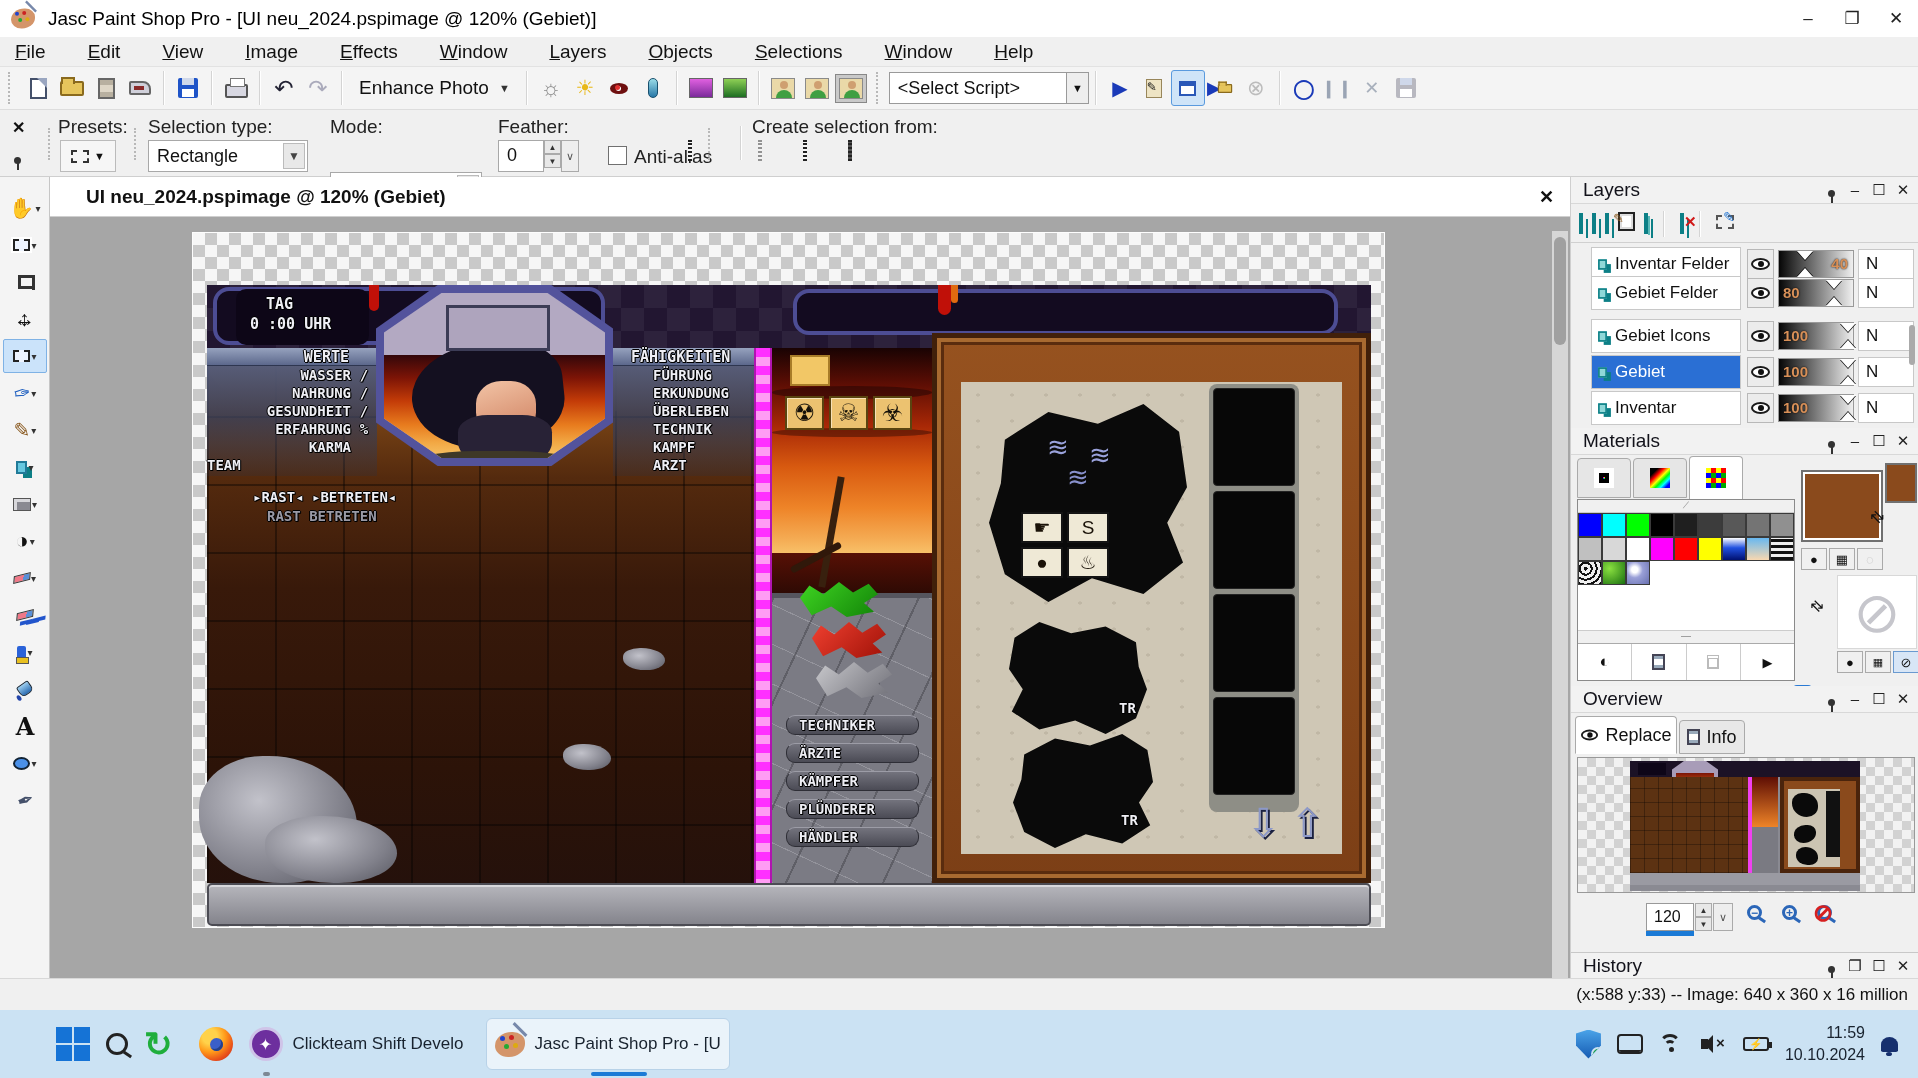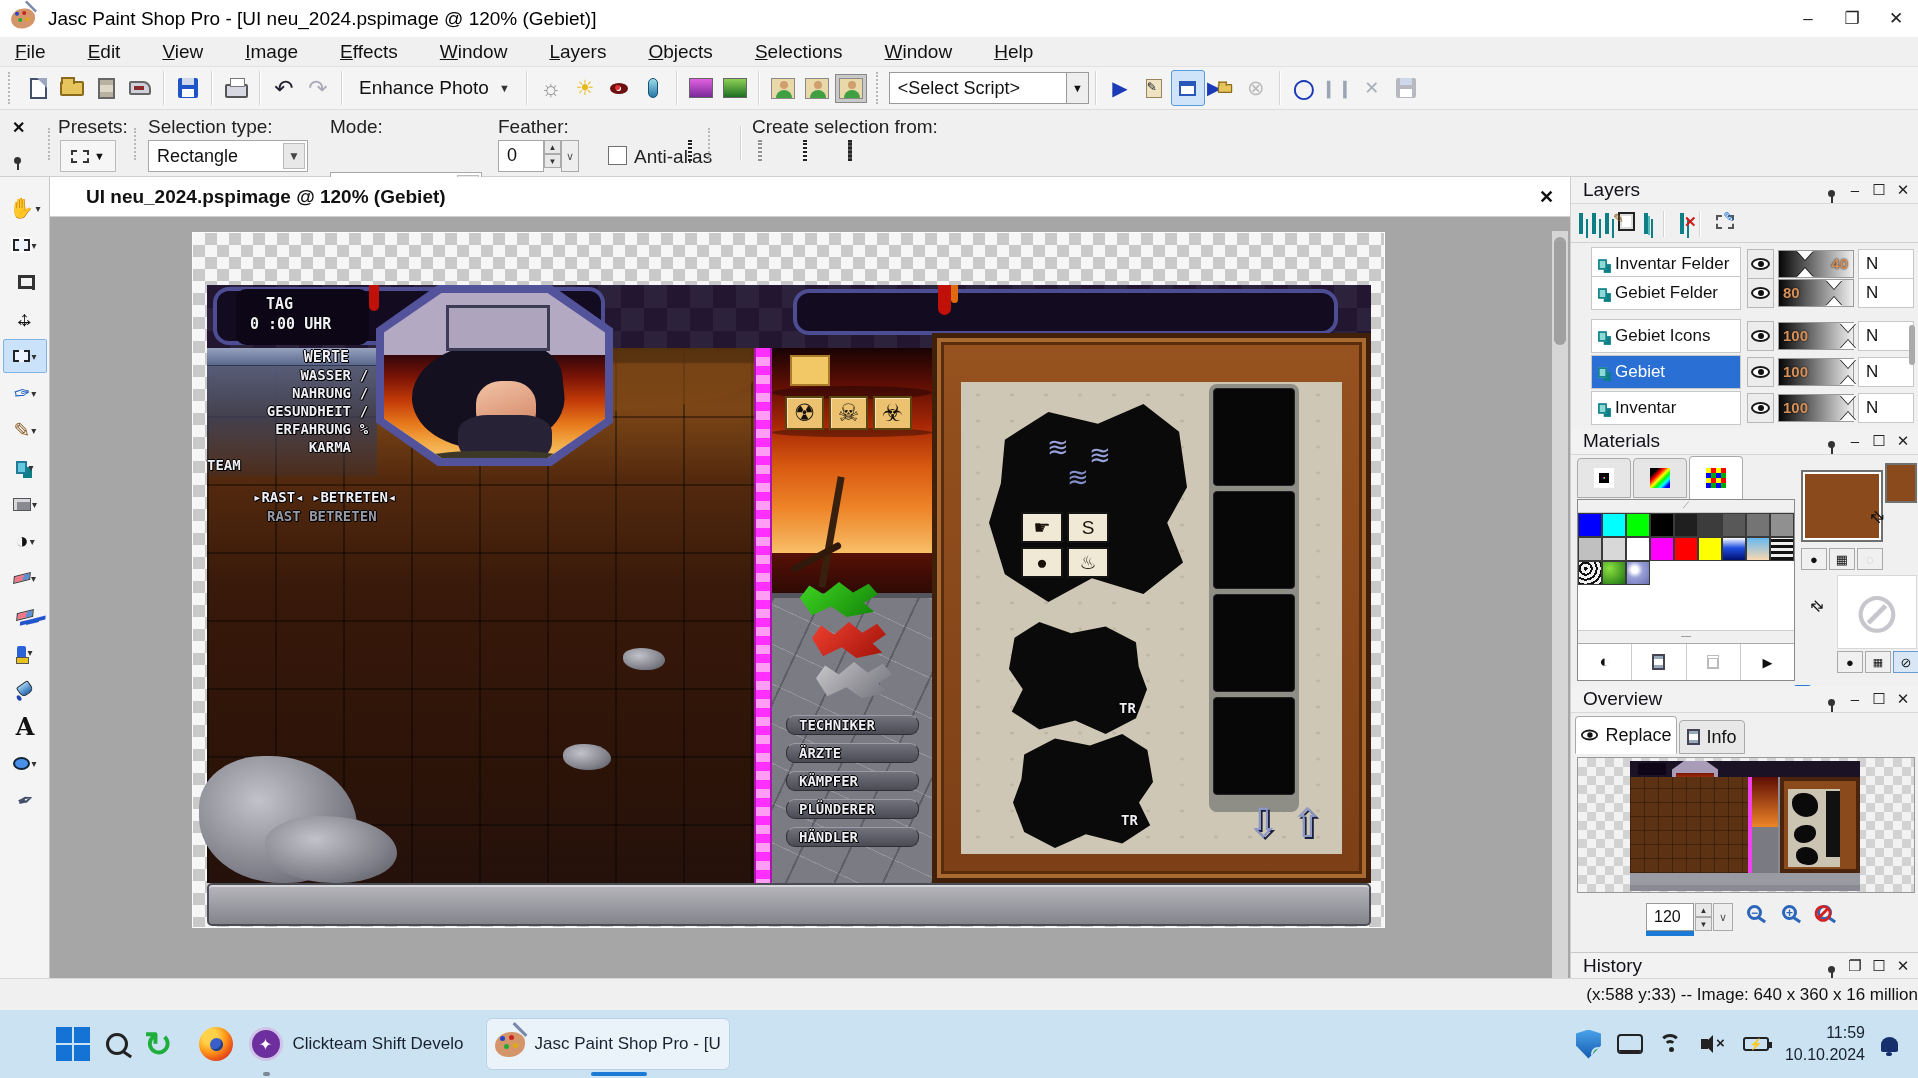--- a/index.html
+++ b/index.html
@@ -468,20 +468,41 @@
         <div class="srow">
             <span class="px" style="flex:1;text-align:right;font-size:14px">KARMA</span>
             <span class="px" style="width:26px"></span>
           </div>
         <div class="srow">
             <span class="px" style="flex:1;text-align:left;font-size:14px">TEAM</span>
             <span class="px" style="width:26px"></span>
           </div>
       </div>
 
+      <div class="abs gu-skills" style="left:420px;top:115px;width:141px;height:128px">
+        <div class="gu-shead" style="padding-left:18px"><span class="px" style="font-size:15px">FÄHIGKEITEN</span></div>
+        <div class="srow" style="padding-left:40px">
+            <span class="px" style="font-size:14px">FÜHRUNG</span>
+          </div>
+        <div class="srow" style="padding-left:40px">
+            <span class="px" style="font-size:14px">ERKUNDUNG</span>
+          </div>
+        <div class="srow" style="padding-left:40px">
+            <span class="px" style="font-size:14px">ÜBERLEBEN</span>
+          </div>
+        <div class="srow" style="padding-left:40px">
+            <span class="px" style="font-size:14px">TECHNIK</span>
+          </div>
+        <div class="srow" style="padding-left:40px">
+            <span class="px" style="font-size:14px">KAMPF</span>
+          </div>
+        <div class="srow" style="padding-left:40px">
+            <span class="px" style="font-size:14px">ARZT</span>
+          </div>
+      </div>
 
       <div class="abs gu-oct">
         <div class="gu-oct-in">
           <div class="gu-port">
             <div class="abs" style="left:28px;top:-12px;width:152px;height:106px;background:#141020;border-radius:50% 40% 45% 55%;transform:rotate(-6deg)"></div>
             <div class="abs" style="left:92px;top:26px;width:60px;height:54px;background:linear-gradient(160deg,#f2c4a6,#cf8060);border-radius:42%"></div>
             <div class="abs" style="left:74px;top:60px;width:94px;height:54px;background:#282236;border-radius:35% 35% 55% 55%"></div>
             <div class="abs" style="left:20px;top:96px;width:182px;height:42px;background:#3e3828;border-radius:40% 40% 0 0"></div>
           </div>
           <div class="abs" style="left:62px;top:12px;width:104px;height:46px;border:3px solid #3c3c56;background:#aea4bd"></div>
@@ -754,21 +775,21 @@
       <span class="pt">History</span>
       <span class="phico" style="right:78px"><span class="pin"></span></span>
       <span class="phico" style="right:54px">❐</span>
       <span class="phico" style="right:30px">☐</span>
       <span class="phico" style="right:6px">✕</span>
     </div>
   </div>
 
   <div id="statusbar" class="abs">
     <span style="flex:1"></span>
-    <span style="font-size:17px">(x:588 y:33) -- Image:  640 x 360 x 16 million</span>
+    <span style="margin-right:10px;font-size:17px">(x:588 y:33) -- Image:  640 x 360 x 16 million</span>
   </div>
 
   <div id="taskbar" class="abs">
     <div class="tk" style="margin-left:48px">
         <span class="ico-start">
           <div></div>
           <div></div>
           <div></div>
           <div></div>
         </span>

